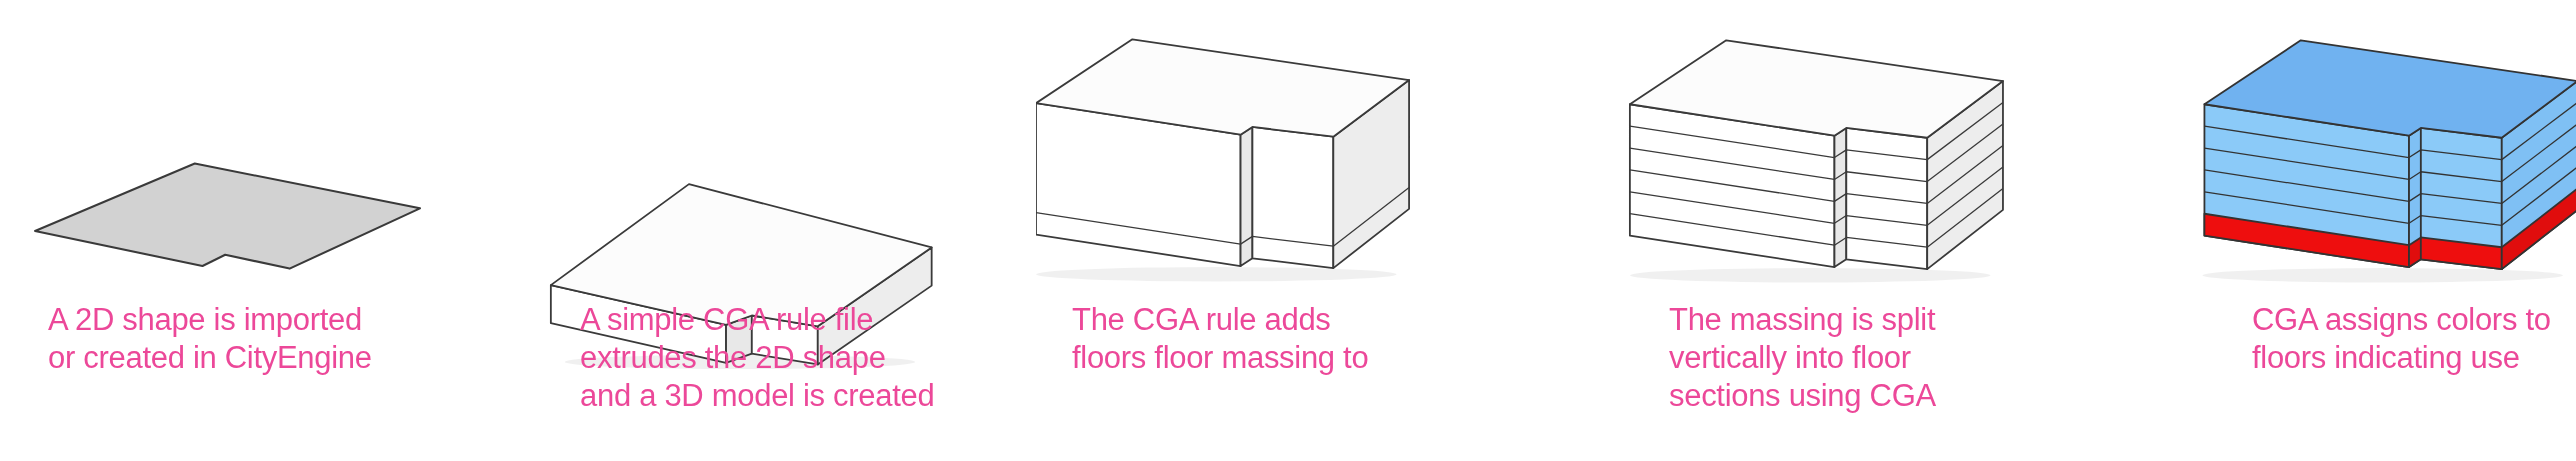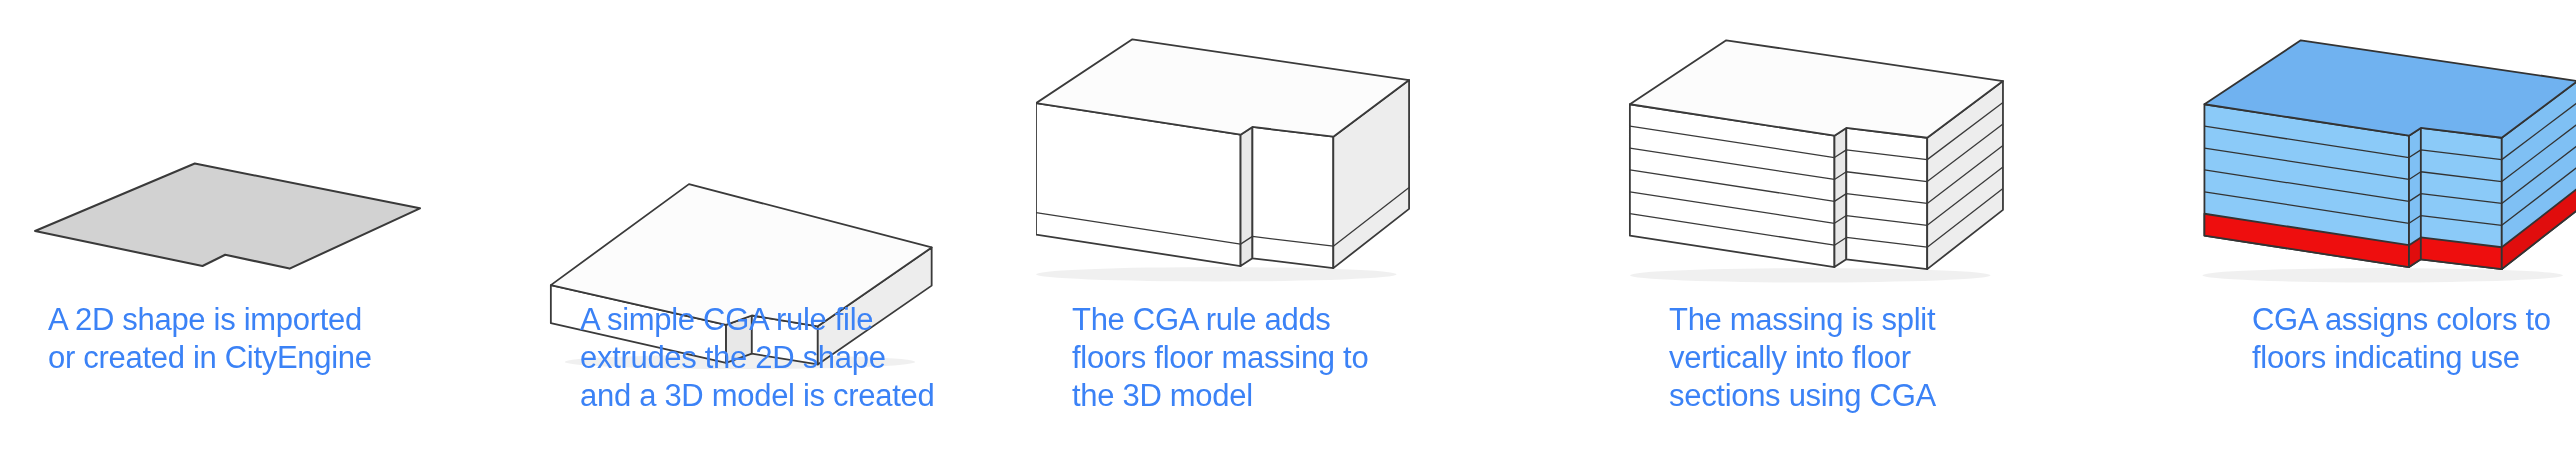--- a/index.html
+++ b/index.html
@@ -1,20 +1,20 @@
 <!DOCTYPE html>
 <html style="font-size:8.2px"><head>
 <meta charset="utf-8">
 <style>
   html,body{margin:0;padding:0;background:#ffffff;}
   body{font-family:"Liberation Sans", sans-serif;}
   #stage{position:relative;width:3233px;height:462px;background:#ffffff;overflow:hidden;}
   .panel{position:absolute;top:0;width:539px;height:462px;}
   .panel svg{position:absolute;left:0;top:0;}
-  .caption{position:absolute;top:301px;font-size:31px;line-height:38px;color:#3b82f6;
+  .caption{position:absolute;top:301px;font-size:31px;line-height:38px;color:#ec4899;
            letter-spacing:-0.3px;white-space:nowrap;}
   .caption div{height:38px;}
 </style>
 </head>
 <body>
 
 <div id="stage">
 
   <div class="panel" style="left:0">
     <svg width="539" height="462" viewBox="0 0 1046 896">
@@ -54,21 +54,20 @@
         <polygon points="577,65 724,-45 724,205 577,320" fill="#ededed"></polygon>
         <polygon points="0,0 187,-124 724,-45 577,65 420,46 397,61" fill="#fcfcfc"></polygon>
         <g fill="none" stroke-width="2.5">
           <path d="M0,212.5 L397,273.5 L420,258.5 L577,277.5 L724,163.5"></path>
         </g>
       </g>
     </svg>
     <div class="caption" style="left:36px">
       <div>The CGA rule adds</div>
       <div>floors floor massing to</div>
-      <div>the 3D model</div>
     </div>
   </div>
 
   <div class="panel" style="left:1617px">
     <svg width="539" height="462" viewBox="0 0 1046 896">
       <ellipse cx="375" cy="534" rx="350" ry="14" fill="#000000" opacity="0.06"></ellipse>
       <g transform="translate(25,202)" stroke="#3a3a3a" stroke-width="3.5" stroke-linejoin="round">
         <polygon points="0,0 397,61 397,316 0,255" fill="#ffffff"></polygon>
         <polygon points="397,61 420,46 420,301 397,316" fill="#e8e8e8"></polygon>
         <polygon points="420,46 577,65 577,320 420,301" fill="#ffffff"></polygon>

